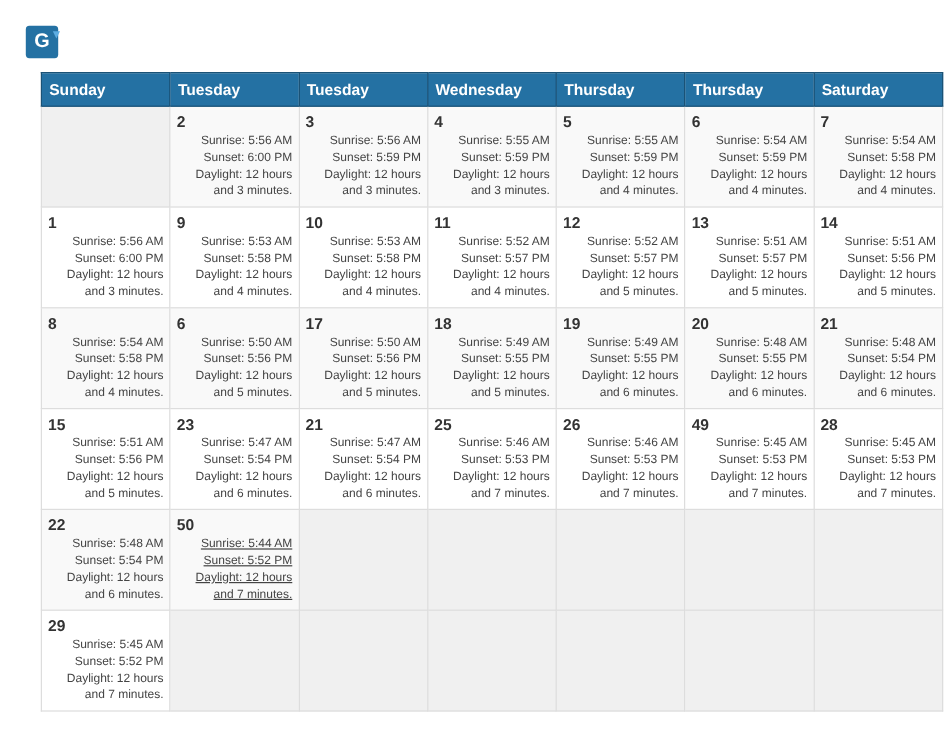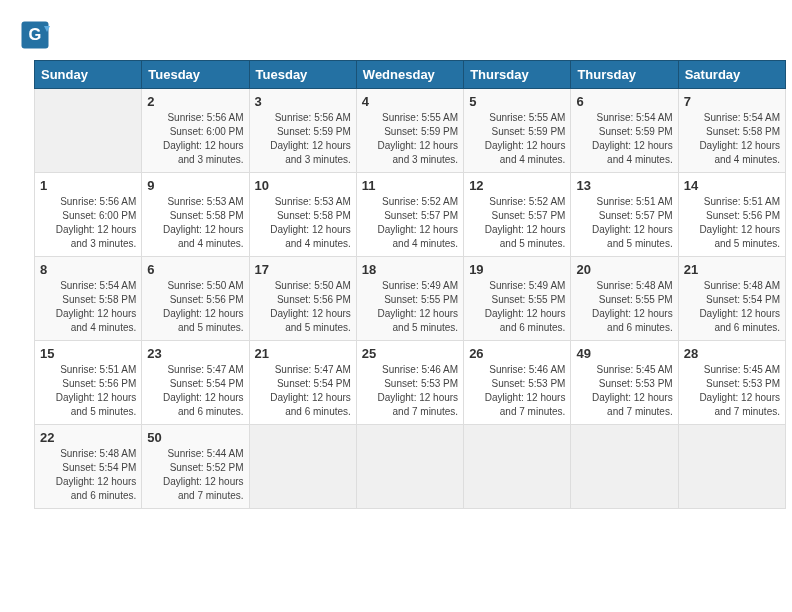--- a/index.html
+++ b/index.html
@@ -321,25 +321,40 @@
       <tr>
         <td>
           <span class="day-num">22</span>
           <div class="day-info" style="white-space: pre-line;">Sunrise: 5:48 AM
 Sunset: 5:54 PM
 Daylight: 12 hours
 and 6 minutes.</div>
         </td>
         <td>
           <span class="day-num">50</span>
-          <div class="day-info" style="white-space: pre-line;">Sunrise: 5:44 AM
+          <div class="day-info" style="white-space: pre-line; text-decoration: underline;">Sunrise: 5:44 AM
 Sunset: 5:52 PM
 Daylight: 12 hours
 and 7 minutes.</div>
         </td>
+        <td class="empty"></td>
+        <td class="empty"></td>
+        <td class="empty"></td>
+        <td class="empty"></td>
+        <td class="empty"></td>
+      </tr>
+      <tr>
+        <td>
+          <span class="day-num">29</span>
+          <div class="day-info" style="white-space: pre-line;">Sunrise: 5:45 AM
+Sunset: 5:52 PM
+Daylight: 12 hours
+and 7 minutes.</div>
+        </td>
+        <td class="empty"></td>
         <td class="empty"></td>
         <td class="empty"></td>
         <td class="empty"></td>
         <td class="empty"></td>
         <td class="empty"></td>
       </tr>
     </tbody>
 </table>
 
 </body></html>

